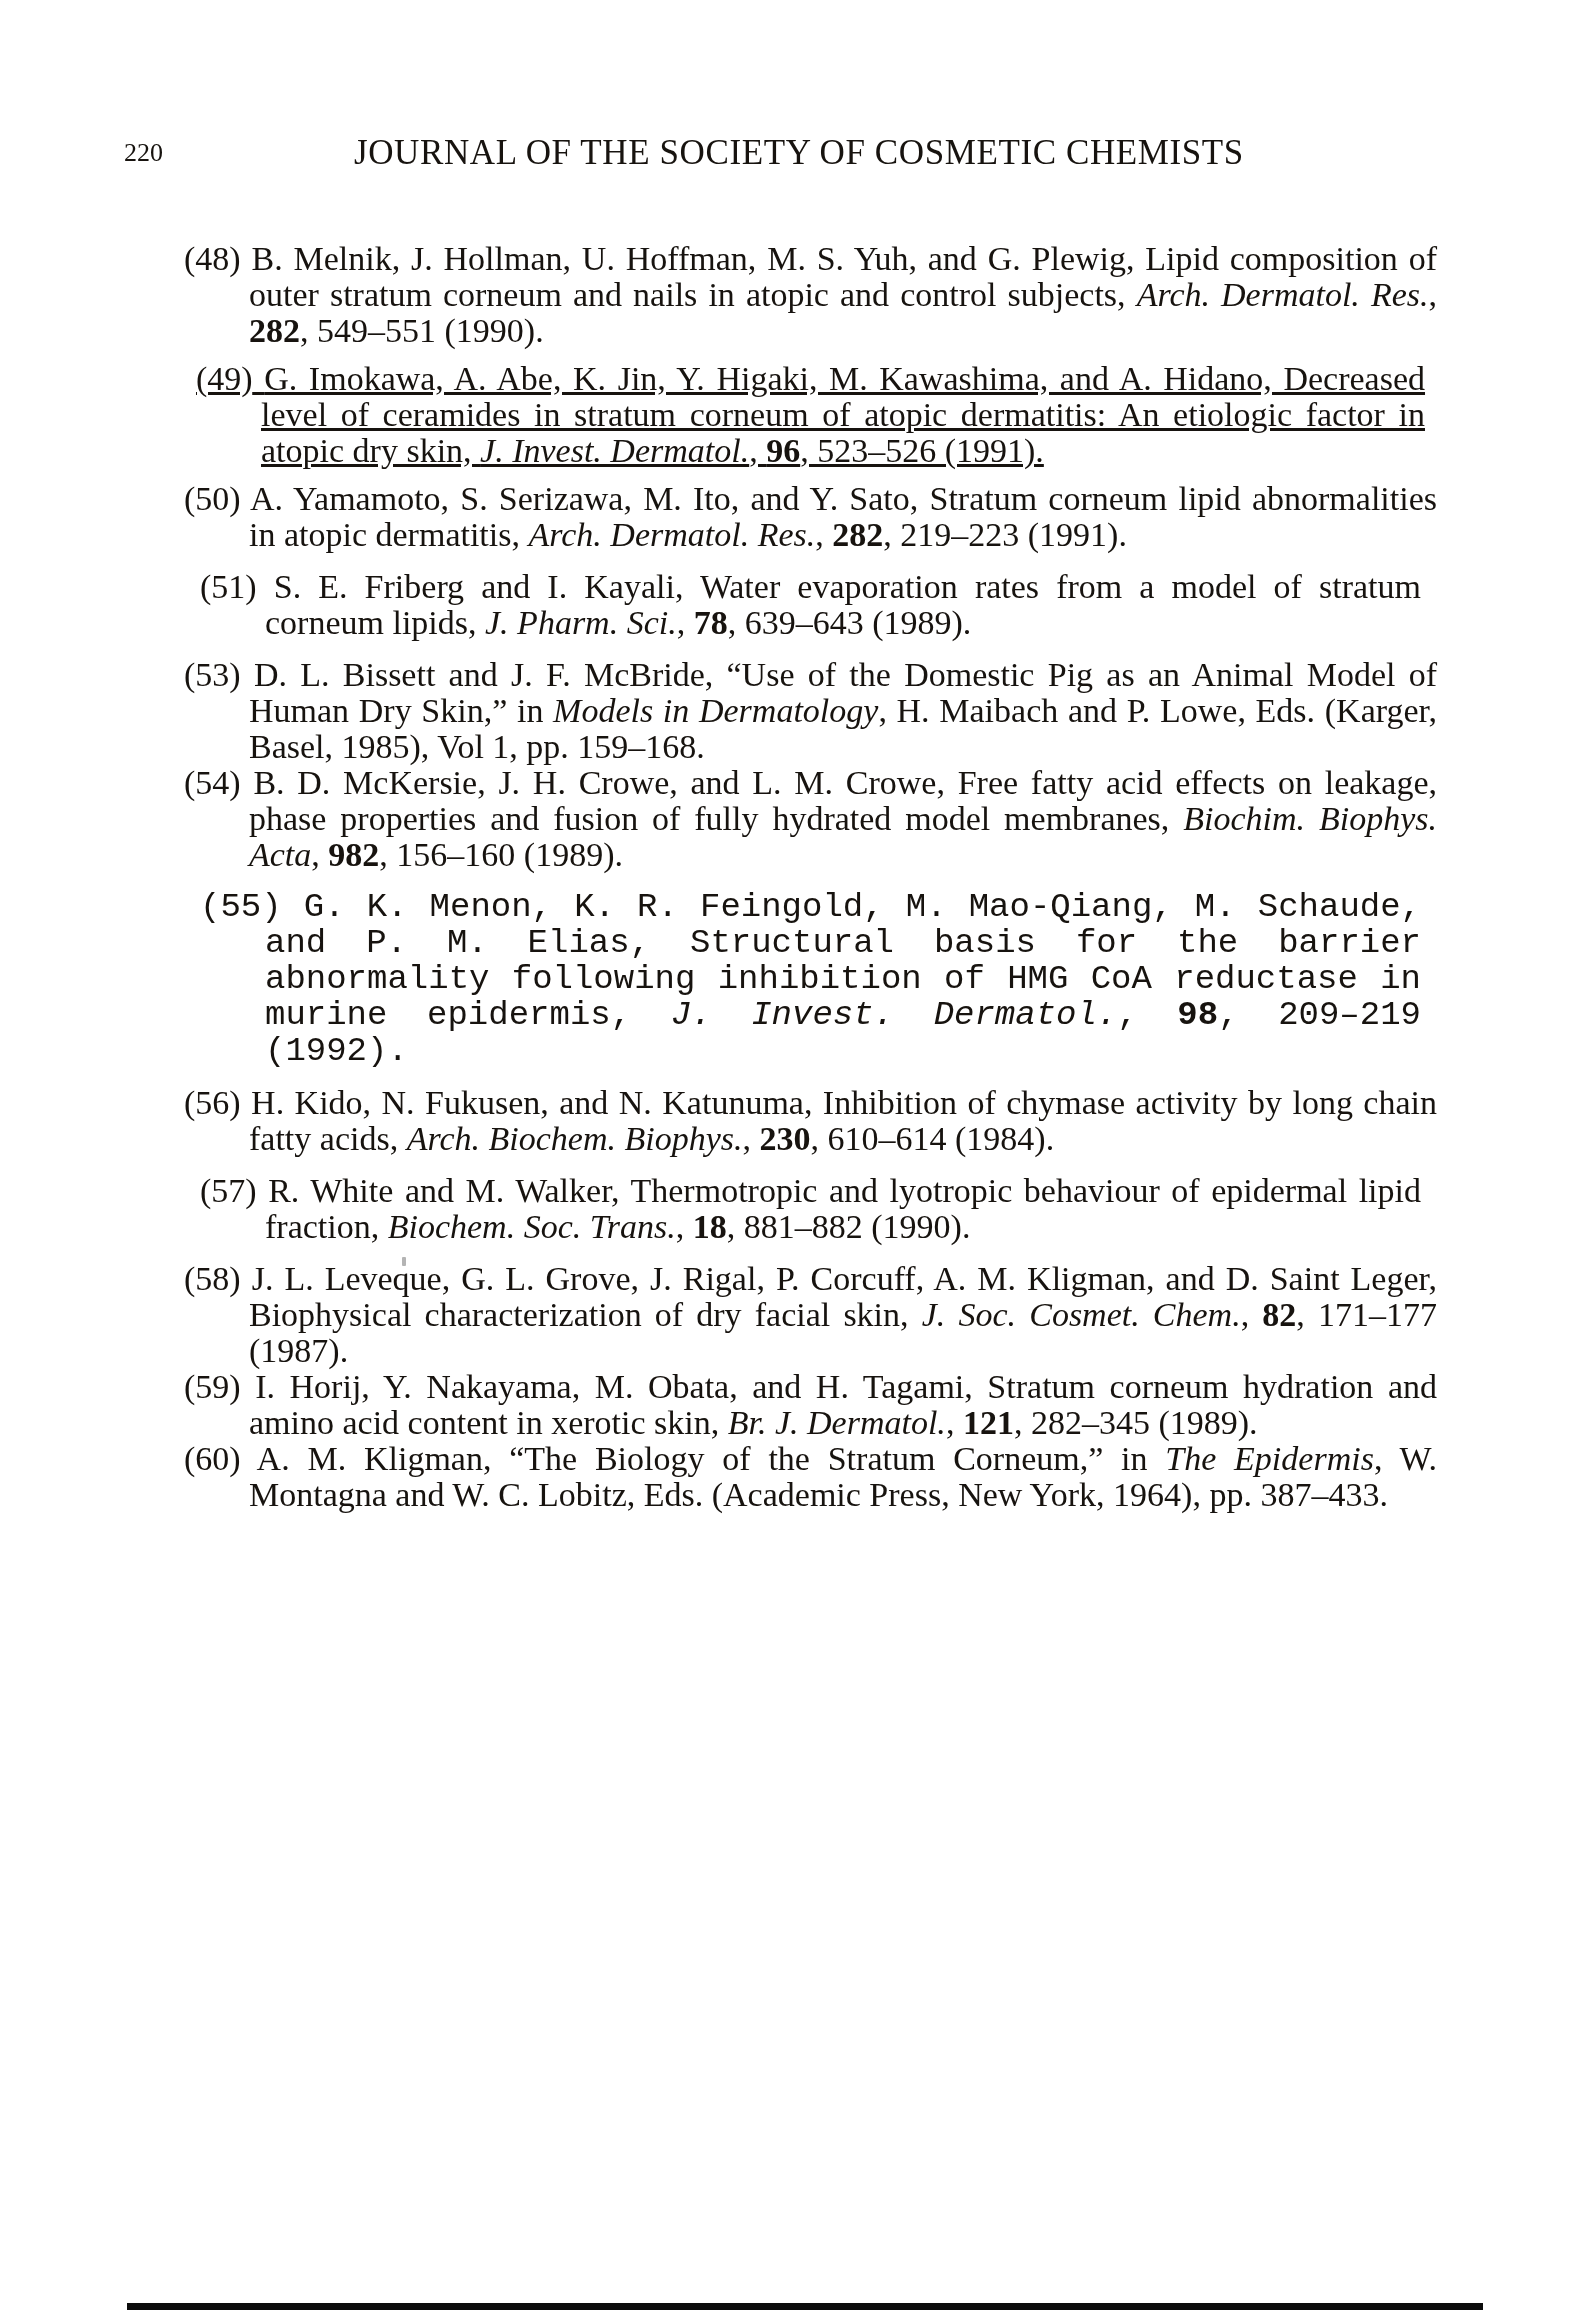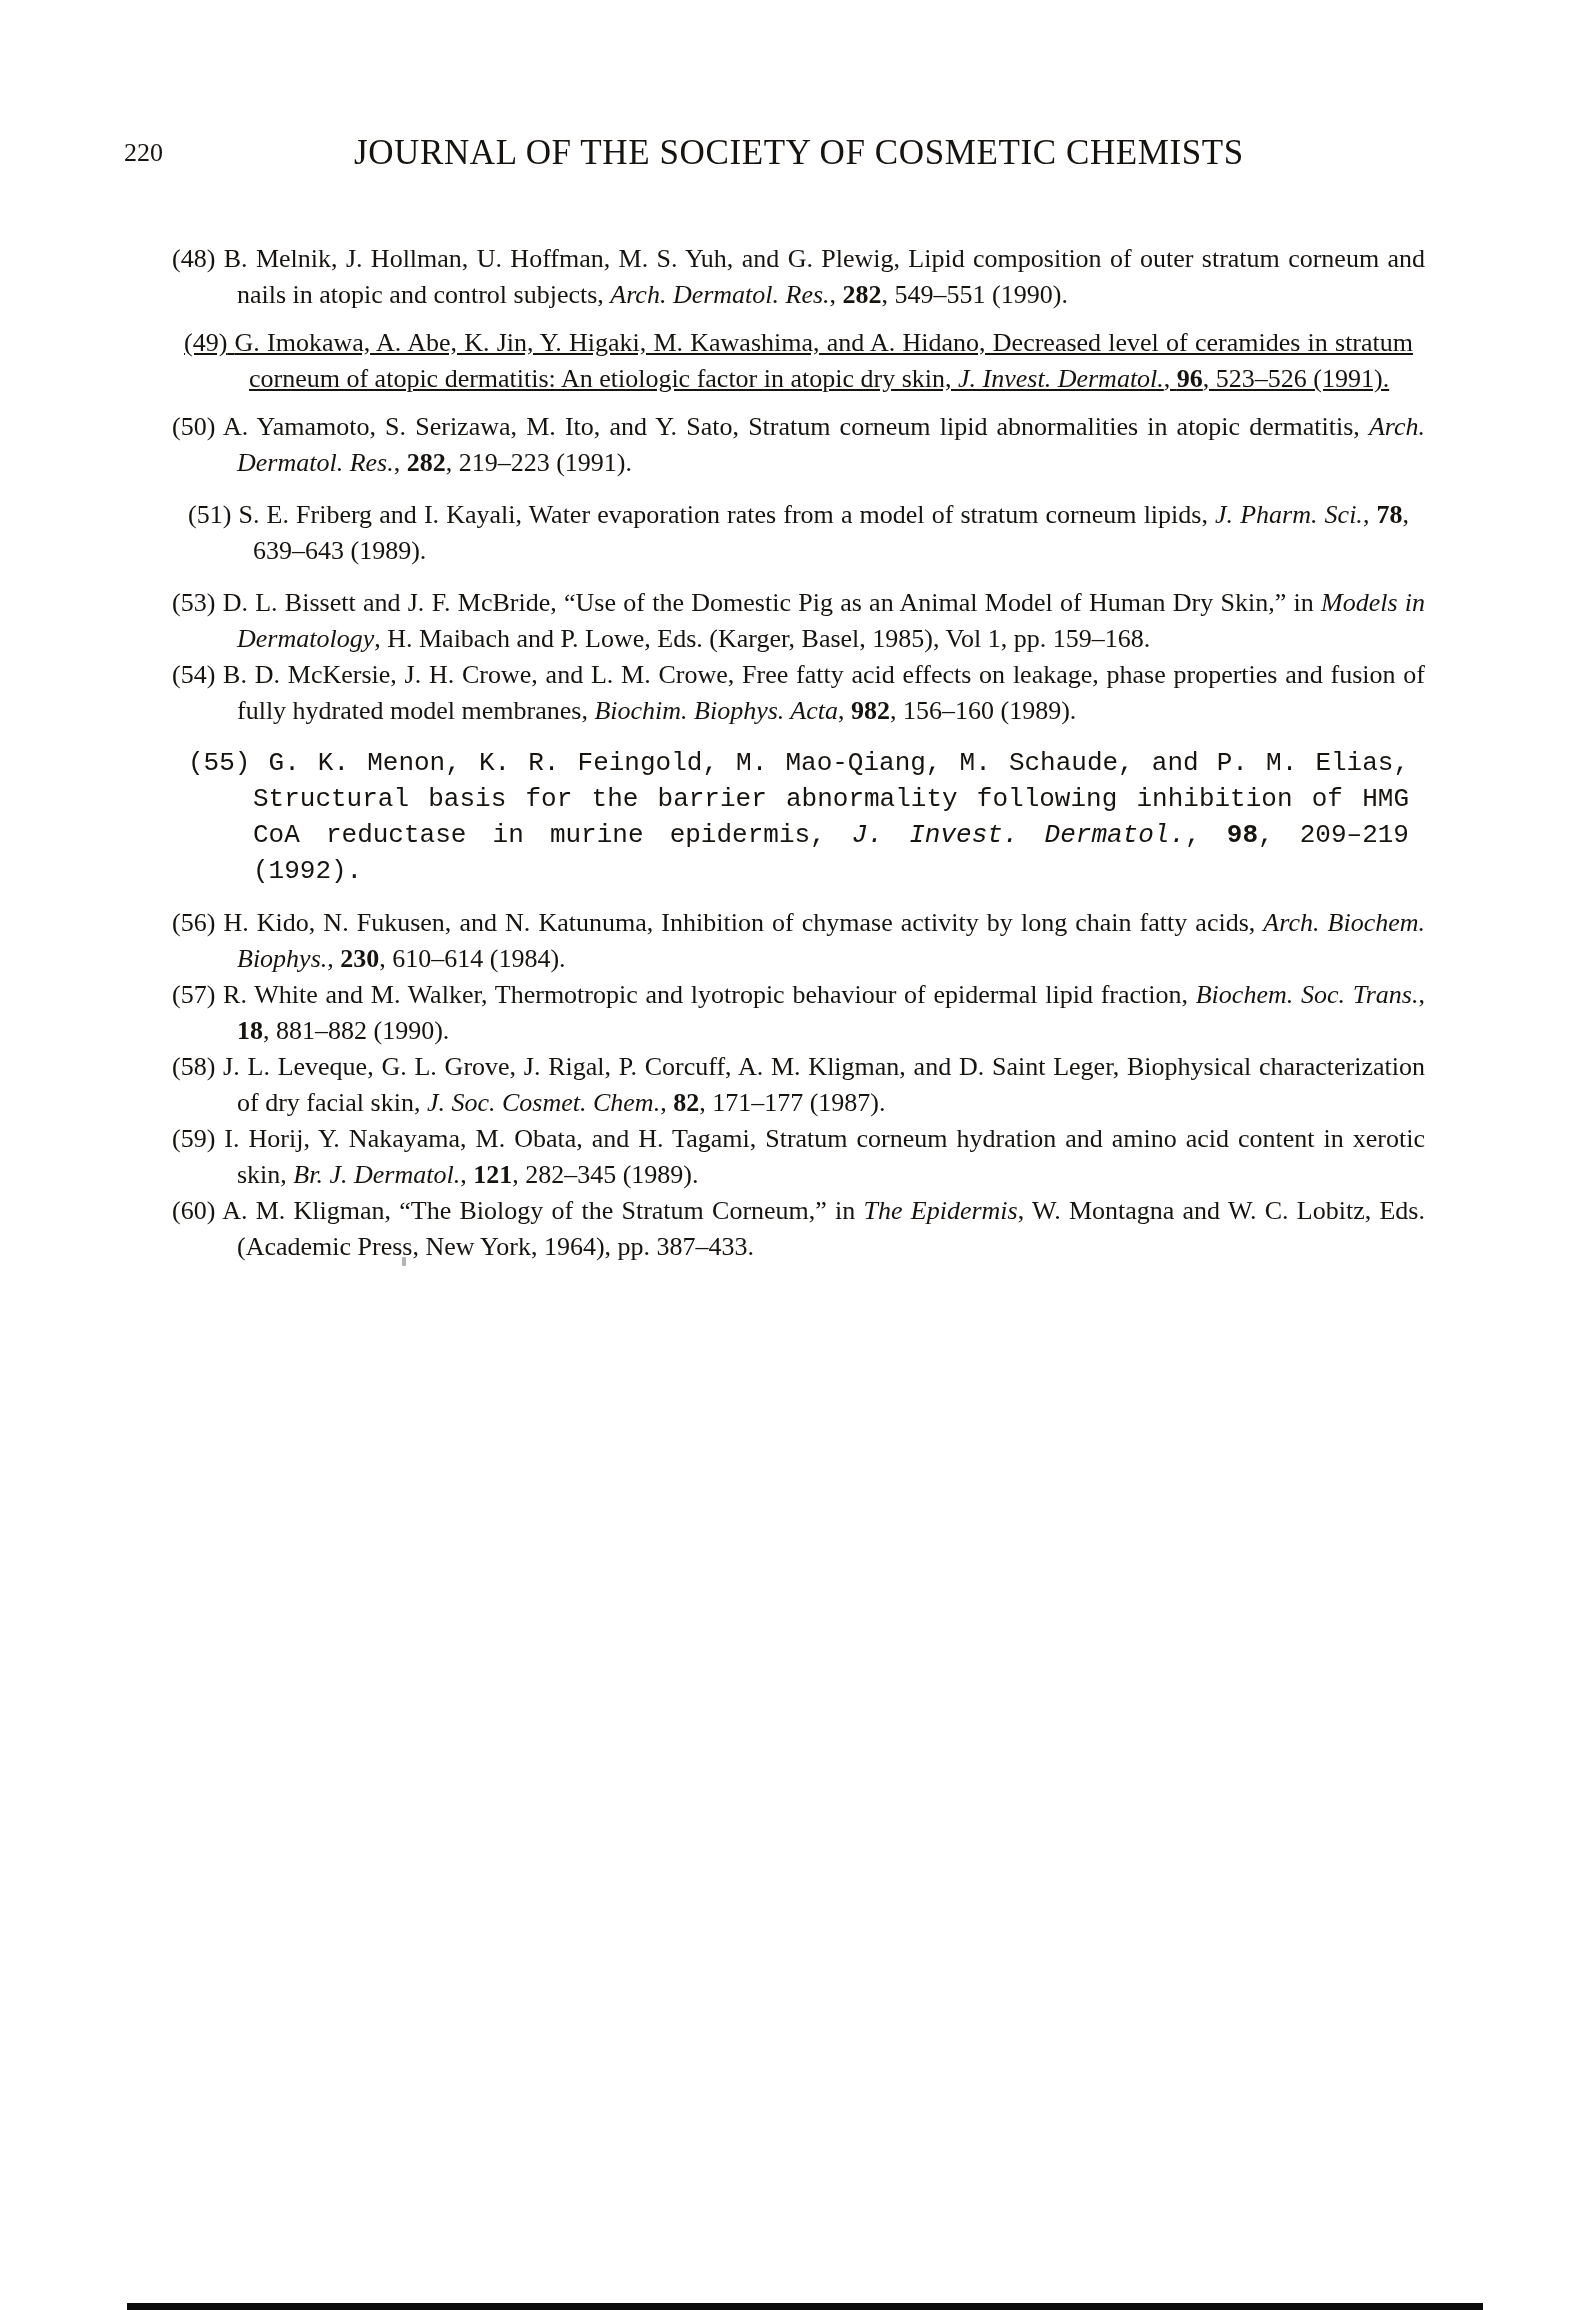--- a/index.html
+++ b/index.html
@@ -31,24 +31,24 @@
     left: 354px;
     top: 0;
     margin: 0;
     font-size: 35px;
     line-height: 38px;
     font-weight: normal;
     letter-spacing: 0.6px;
   }
   .references {
     position: absolute;
-    left: 172px;
+    left: 184px;
     top: 241px;
     width: 1253px;
-    font-size: 26px;
+    font-size: 34px;
     line-height: 36px;
   }
   .reference {
     text-align: justify;
     padding-left: 65px;
     text-indent: -65px;
   }
   .ref-num { white-space: nowrap; }
   .it { font-style: italic; }
   .bd { font-weight: bold; }
@@ -80,21 +80,21 @@
 
 <main class="references" id="refs">
     <p class="reference" style="margin: 0px;"><span class="ref-num">(48)</span> <span>B. Melnik, J. Hollman, U. Hoffman, M. S. Yuh, and G. Plewig, Lipid composition of outer stratum corneum and nails in atopic and control subjects, </span><span class="it">Arch. Dermatol. Res.</span><span>, </span><span class="bd">282</span><span>, 549–551 (1990).</span></p>
     <p class="reference" style="margin: 12px; text-decoration: underline;"><span class="ref-num">(49)</span> <span>G. Imokawa, A. Abe, K. Jin, Y. Higaki, M. Kawashima, and A. Hidano, Decreased level of ceramides in stratum corneum of atopic dermatitis: An etiologic factor in atopic dry skin, </span><span class="it">J. Invest. Dermatol.</span><span>, </span><span class="bd">96</span><span>, 523–526 (1991).</span></p>
     <p class="reference" style="margin: 0px;"><span class="ref-num">(50)</span> <span>A. Yamamoto, S. Serizawa, M. Ito, and Y. Sato, Stratum corneum lipid abnormalities in atopic dermatitis, </span><span class="it">Arch. Dermatol. Res.</span><span>, </span><span class="bd">282</span><span>, 219–223 (1991).</span></p>
     <p class="reference" style="margin: 16px;"><span class="ref-num">(51)</span> <span>S. E. Friberg and I. Kayali, Water evaporation rates from a model of stratum corneum lipids, </span><span class="it">J. Pharm. Sci.</span><span>, </span><span class="bd">78</span><span>, 639–643 (1989).</span></p>
     <p class="reference" style="margin: 0px;"><span class="ref-num">(53)</span> <span>D. L. Bissett and J. F. McBride, “Use of the Domestic Pig as an Animal Model of Human Dry Skin,” in </span><span class="it">Models in Dermatology</span><span>, H. Maibach and P. Lowe, Eds. (Karger, Basel, 1985), Vol 1, pp. 159–168.</span></p>
     <p class="reference" style="margin: 0px;"><span class="ref-num">(54)</span> <span>B. D. McKersie, J. H. Crowe, and L. M. Crowe, Free fatty acid effects on leakage, phase properties and fusion of fully hydrated model membranes, </span><span class="it">Biochim. Biophys. Acta</span><span>, </span><span class="bd">982</span><span>, 156–160 (1989).</span></p>
     <p class="reference" style="margin: 16px; font-family: Liberation Mono, monospace;"><span class="ref-num">(55)</span> <span>G. K. Menon, K. R. Feingold, M. Mao-Qiang, M. Schaude, and P. M. Elias, Structural basis for the barrier abnormality following inhibition of HMG CoA reductase in murine epidermis, </span><span class="it">J. Invest. Dermatol.</span><span>, </span><span class="bd">98</span><span>, 209–219 (1992).</span></p>
     <p class="reference" style="margin: 0px;"><span class="ref-num">(56)</span> <span>H. Kido, N. Fukusen, and N. Katunuma, Inhibition of chymase activity by long chain fatty acids, </span><span class="it">Arch. Biochem. Biophys.</span><span>, </span><span class="bd">230</span><span>, 610–614 (1984).</span></p>
-    <p class="reference" style="margin: 0px;"><span class="ref-num">(57)</span> <span>R. White and M. Walker, Thermotropic and lyotropic behaviour of epidermal lipid fraction, </span><span class="it">Biochem. Soc. Trans.</span><span>, </span><span class="bd">18</span><span>, 881–882 (1990).</span></p>
+    <p class="reference" style="margin: 16px;"><span class="ref-num">(57)</span> <span>R. White and M. Walker, Thermotropic and lyotropic behaviour of epidermal lipid fraction, </span><span class="it">Biochem. Soc. Trans.</span><span>, </span><span class="bd">18</span><span>, 881–882 (1990).</span></p>
     <p class="reference" style="margin: 0px;"><span class="ref-num">(58)</span> <span>J. L. Leveque, G. L. Grove, J. Rigal, P. Corcuff, A. M. Kligman, and D. Saint Leger, Biophysical characterization of dry facial skin, </span><span class="it">J. Soc. Cosmet. Chem.</span><span>, </span><span class="bd">82</span><span>, 171–177 (1987).</span></p>
     <p class="reference" style="margin: 0px;"><span class="ref-num">(59)</span> <span>I. Horij, Y. Nakayama, M. Obata, and H. Tagami, Stratum corneum hydration and amino acid content in xerotic skin, </span><span class="it">Br. J. Dermatol.</span><span>, </span><span class="bd">121</span><span>, 282–345 (1989).</span></p>
     <p class="reference" style="margin: 0px;"><span class="ref-num">(60)</span> <span>A. M. Kligman, “The Biology of the Stratum Corneum,” in </span><span class="it">The Epidermis</span><span>, W. Montagna and W. C. Lobitz, Eds. (Academic Press, New York, 1964), pp. 387–433.</span></p>
   </main>
 
 <div class="artifact-speck"></div>
 <div class="artifact-bottom-bar"></div>
 
 
 </body></html>

